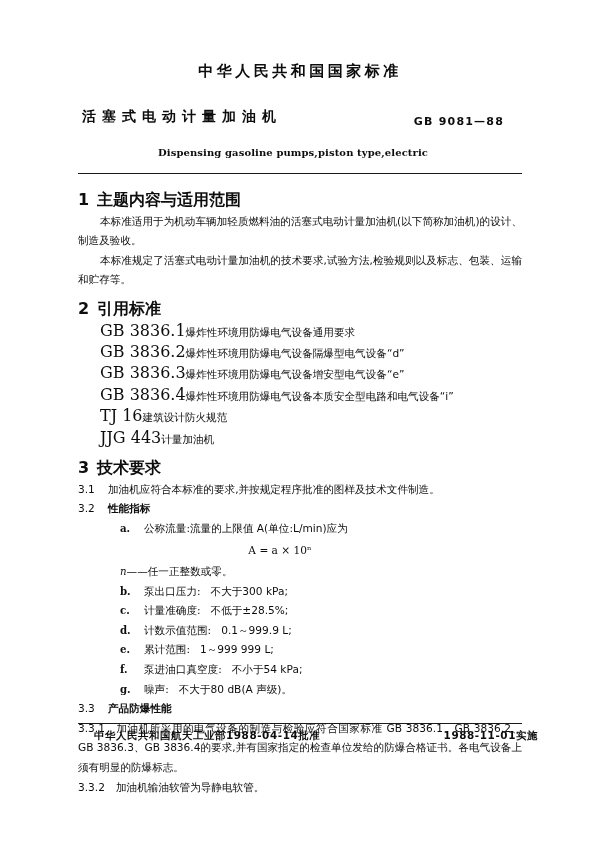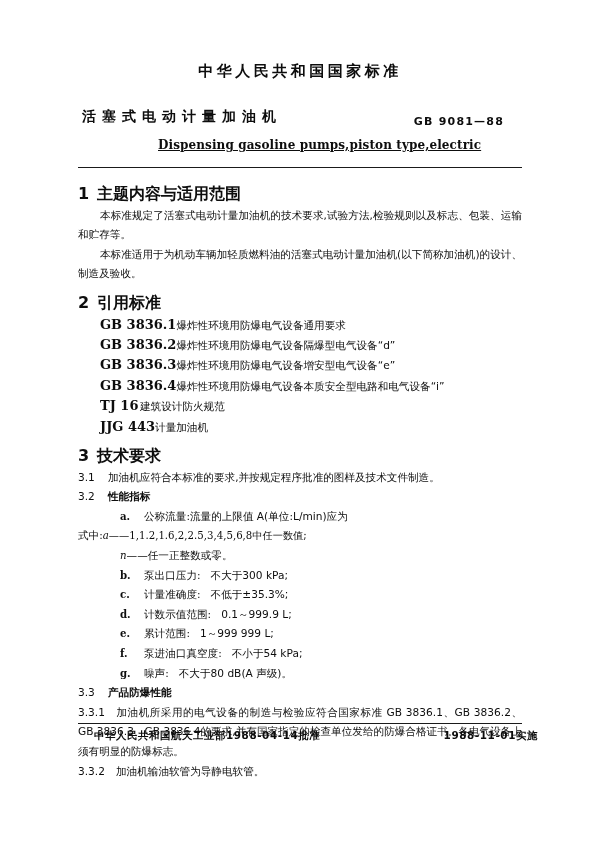--- a/index.html
+++ b/index.html
@@ -50,28 +50,27 @@
   .gb-number {
     position: absolute;
     right: 18px;
     top: 7px;
     font-size: 11px;
     font-weight: bold;
     letter-spacing: 1.2px;
     white-space: nowrap;
   }
   .eng-title {
-    margin-top: 4px;
+    margin-top: 13px;
     padding-left: 80px;
     font-family: "DejaVu Serif", "Liberation Serif", serif;
-    font-size: 12px;
+    font-size: 10px;
     font-weight: bold;
     letter-spacing: 0.1px;
     white-space: nowrap;
-    text-decoration: underline;
   }
   .rule-top {
     margin-top: 15px;
     border: 0;
     border-top: 1.6px solid #1a1a1a;
     width: 100%;
   }
 
   
   .body {
@@ -111,22 +110,22 @@
   .ref-list { margin: 2px 0 0 0; padding: 0; list-style: none; }
   .ref-list li {
     white-space: nowrap;
     padding-left: 22px;
     line-height: 19.4px;
   }
   .ref-list .code {
     display: inline-block;
     min-width: 64px;
     font-family: "DejaVu Serif", "Liberation Serif", serif;
-    font-weight: bold;
-    font-size: 13px;
+    font-weight: normal;
+    font-size: 16px;
   }
   .ref-list .code.short { min-width: 40px; }
   .ref-list .nm { display: inline-block; min-width: 124px; }
 
   
   .spec-list { margin: 0; padding: 0; list-style: none; }
   .spec-list li {
     padding-left: 42px;
     white-space: nowrap;
     line-height: 19.6px;
@@ -203,22 +202,22 @@
 
   <div class="eng-title">Dispensing gasoline pumps,piston type,electric</div>
 
   <hr class="rule-top">
 
   <div class="body">
 
     <div class="sec-head">
       <span class="num">1</span><span>主题内容与适用范围</span>
     </div>
+    <p class="para indent">本标准适用于为机动车辆加轻质燃料油的活塞式电动计量加油机(以下简称加油机)的设计、制造及验收。</p>
     <p class="para indent">本标准规定了活塞式电动计量加油机的技术要求,试验方法,检验规则以及标志、包装、运输和贮存等。</p>
-    <p class="para indent">本标准适用于为机动车辆加轻质燃料油的活塞式电动计量加油机(以下简称加油机)的设计、制造及验收。</p>
 
     <div class="sec-head">
       <span class="num">2</span><span>引用标准</span>
     </div>
     <ul class="ref-list">
       <li>
         <span class="code">GB 3836.1</span><span class="nm">爆炸性环境用防爆电气设备</span><span>通用要求</span>
       </li>
       <li>
         <span class="code">GB 3836.2</span><span class="nm">爆炸性环境用防爆电气设备</span><span>隔爆型电气设备“d”</span>
@@ -248,34 +247,32 @@
     <p class="numbered">
       <span class="lbl">3.2</span><span style="font-weight:bold">性能指标</span>
     </p>
 
     <ul class="spec-list">
       <li>
         <span class="key">a.</span><span>公称流量:流量的上限值 A(单位:L/min)应为</span>
       </li>
     </ul>
 
-
-    <p class="where">
-      <span>式中:</span><span class="sym">a</span><span class="mono-lat">——1,1.2,1.6,2,2.5,3,4,5,6,8中任一数值;</span>
-    </p>
+    <div class="formula">A = a × 10ⁿ</div>
+
     <p class="where second">
       <span class="sym">n</span><span>——任一正整数或零。</span>
     </p>
 
     <ul class="spec-list">
       <li>
         <span class="key">b.</span><span class="nm2">泵出口压力:</span><span class="val">不大于300 kPa;</span>
       </li>
       <li>
-        <span class="key">c.</span><span class="nm2">计量准确度:</span><span class="val">不低于±35.3%;</span>
+        <span class="key">c.</span><span class="nm2">计量准确度:</span><span class="val">不低于±28.5%;</span>
       </li>
       <li>
         <span class="key">d.</span><span class="nm2">计数示值范围:</span><span class="val">0.1～999.9 L;</span>
       </li>
       <li>
         <span class="key">e.</span><span class="nm2">累计范围:</span><span class="val">1～999 999 L;</span>
       </li>
       <li>
         <span class="key">f.</span><span class="nm2">泵进油口真空度:</span><span class="val">不小于54 kPa;</span>
       </li>

